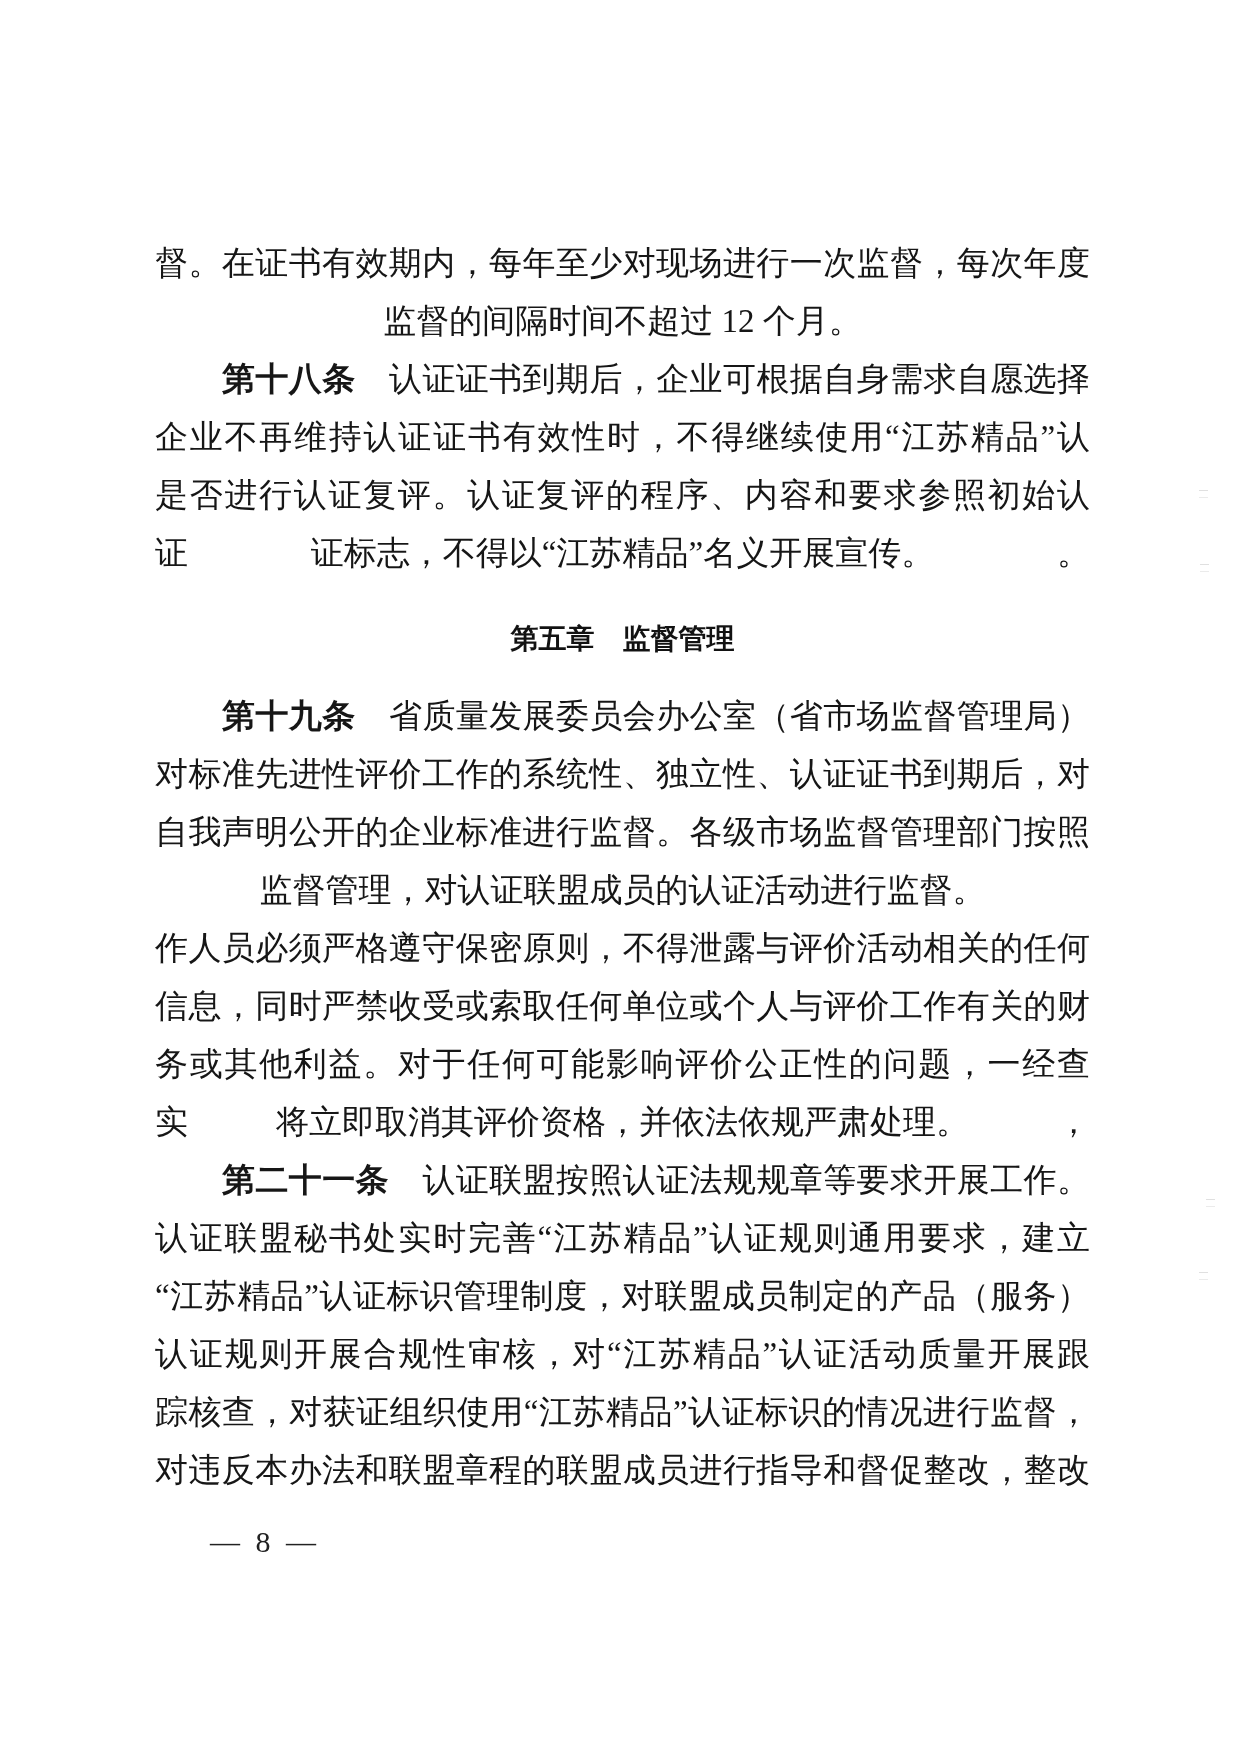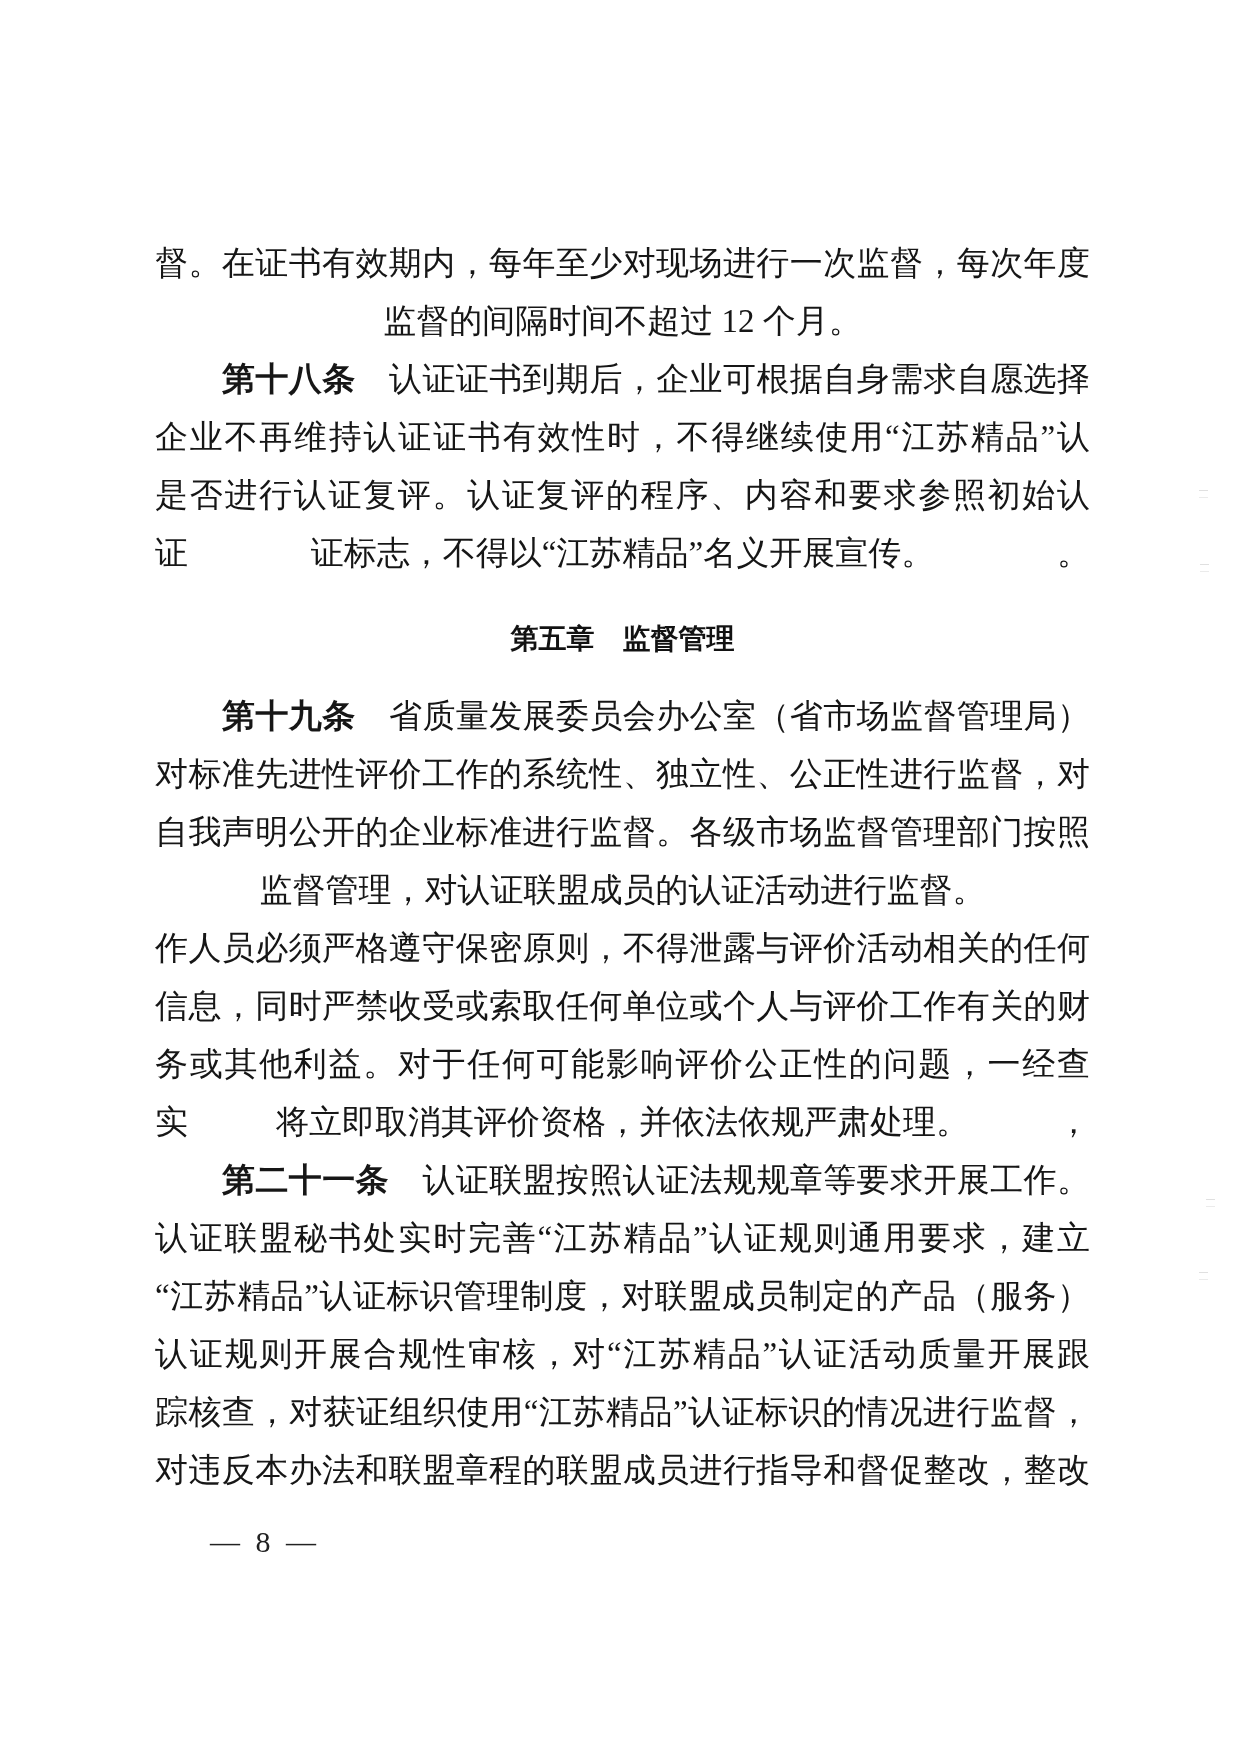--- a/index.html
+++ b/index.html
@@ -89,21 +89,21 @@
     <div class="line">监督的间隔时间不超过 12 个月。</div>
 
     <div class="line fill indent"><span class="b">第十八条</span><span>　认证证书到期后，企业可根据自身需求自愿选择</span></div>
     <div class="line fill">企业不再维持认证证书有效性时，不得继续使用“江苏精品”认</div>
     <div class="line fill">是否进行认证复评。认证复评的程序、内容和要求参照初始认证。</div>
     <div class="line">证标志，不得以“江苏精品”名义开展宣传。</div>
 
     <div class="chapter">第五章　监督管理</div>
 
     <div class="line fill indent"><span class="b">第十九条</span><span>　省质量发展委员会办公室（省市场监督管理局）</span></div>
-    <div class="line fill">对标准先进性评价工作的系统性、独立性、公正性进行监督，对</div>
+    <div class="line fill">对标准先进性评价工作的系统性、独立性、认证证书到期后，对</div>
     <div class="line fill">自我声明公开的企业标准进行监督。各级市场监督管理部门按照</div>
     <div class="line">监督管理，对认证联盟成员的认证活动进行监督。</div>
 
     <div class="line fill">作人员必须严格遵守保密原则，不得泄露与评价活动相关的任何</div>
     <div class="line fill">信息，同时严禁收受或索取任何单位或个人与评价工作有关的财</div>
     <div class="line fill">务或其他利益。对于任何可能影响评价公正性的问题，一经查实，</div>
     <div class="line">将立即取消其评价资格，并依法依规严肃处理。</div>
 
     <div class="line fill indent"><span class="b">第二十一条</span><span>　认证联盟按照认证法规规章等要求开展工作。</span></div>
     <div class="line fill">认证联盟秘书处实时完善“江苏精品”认证规则通用要求，建立</div>

